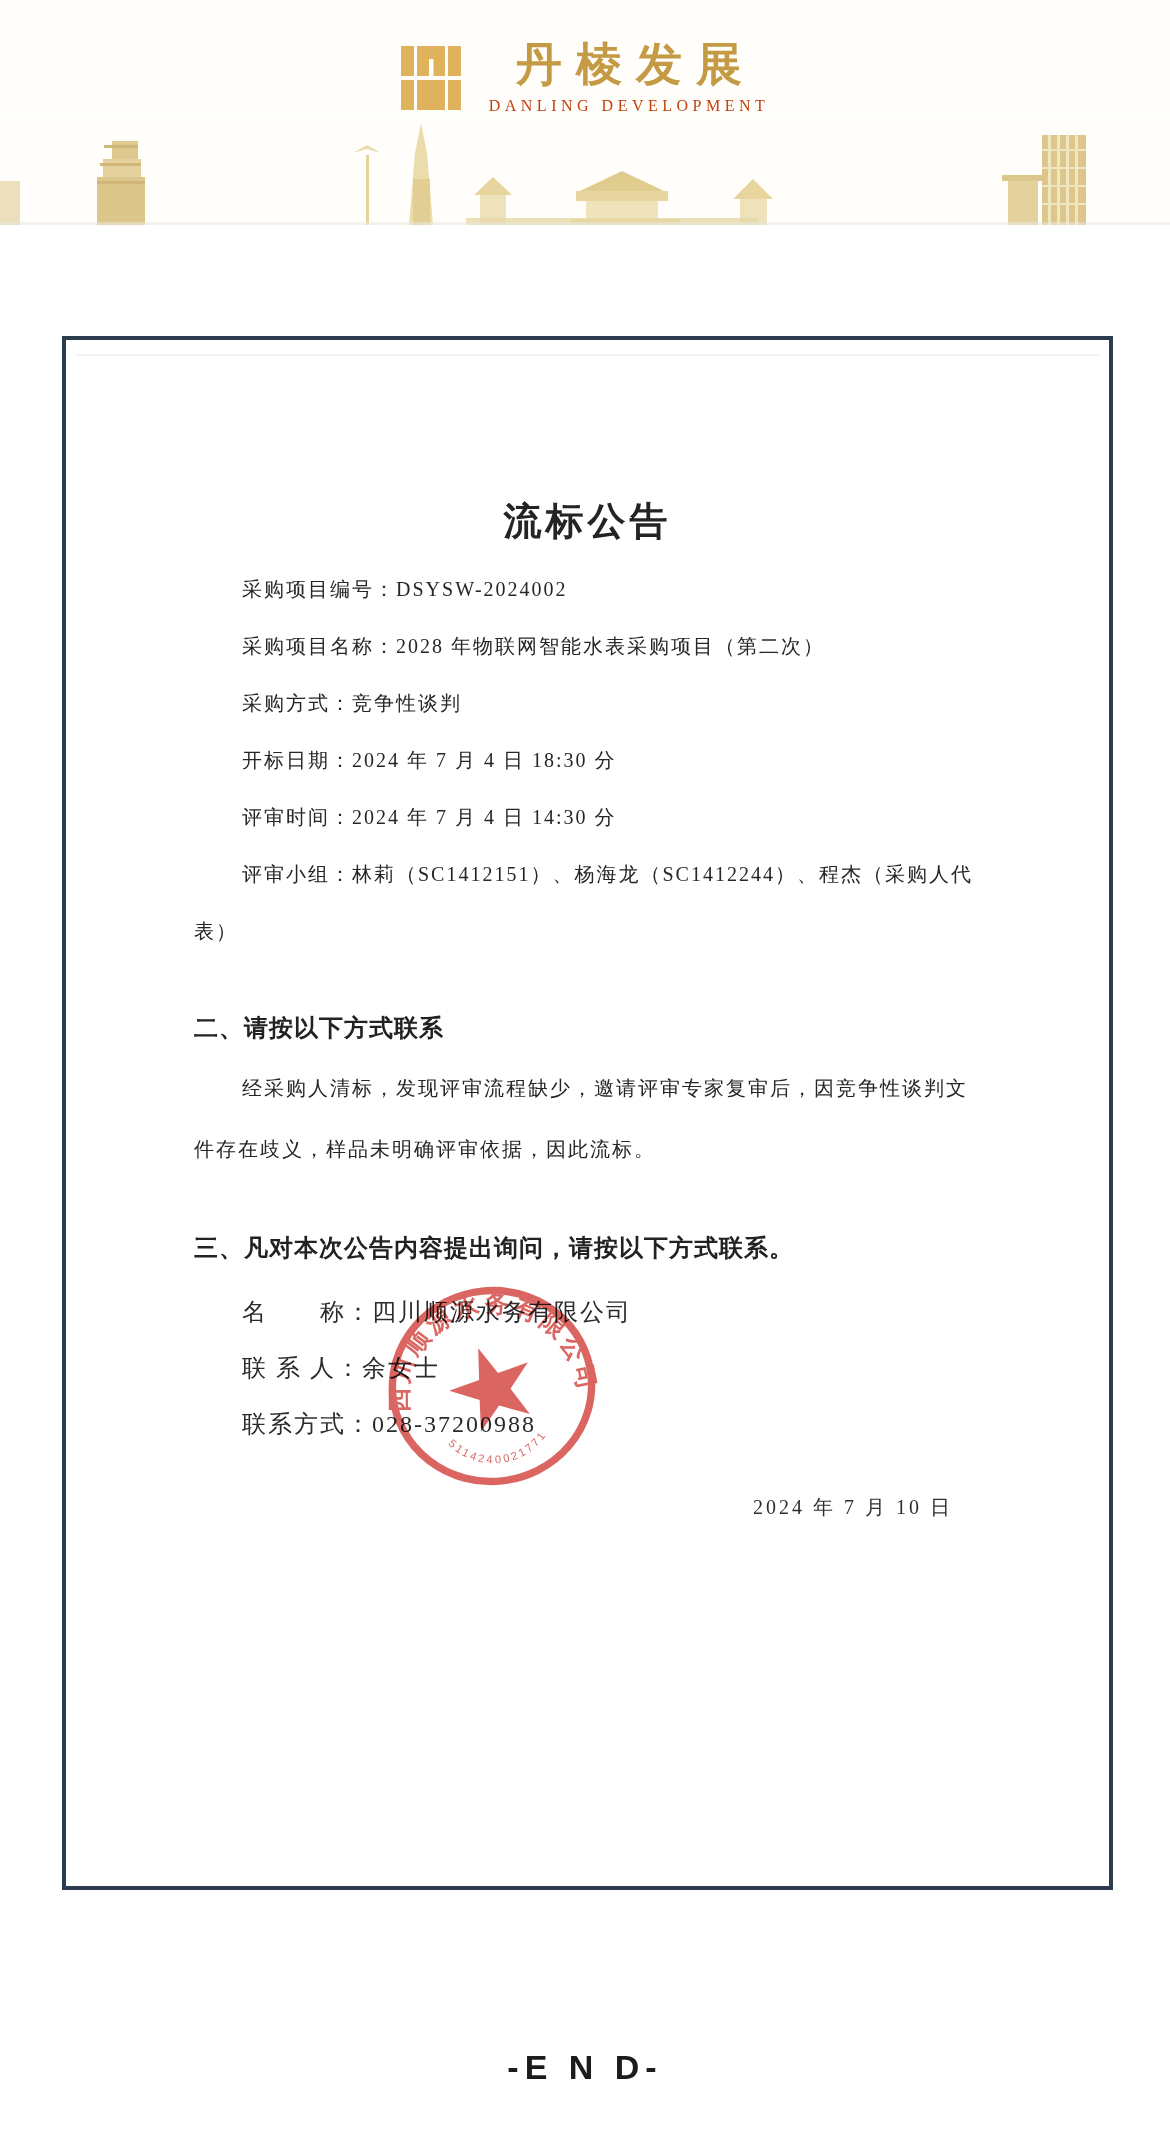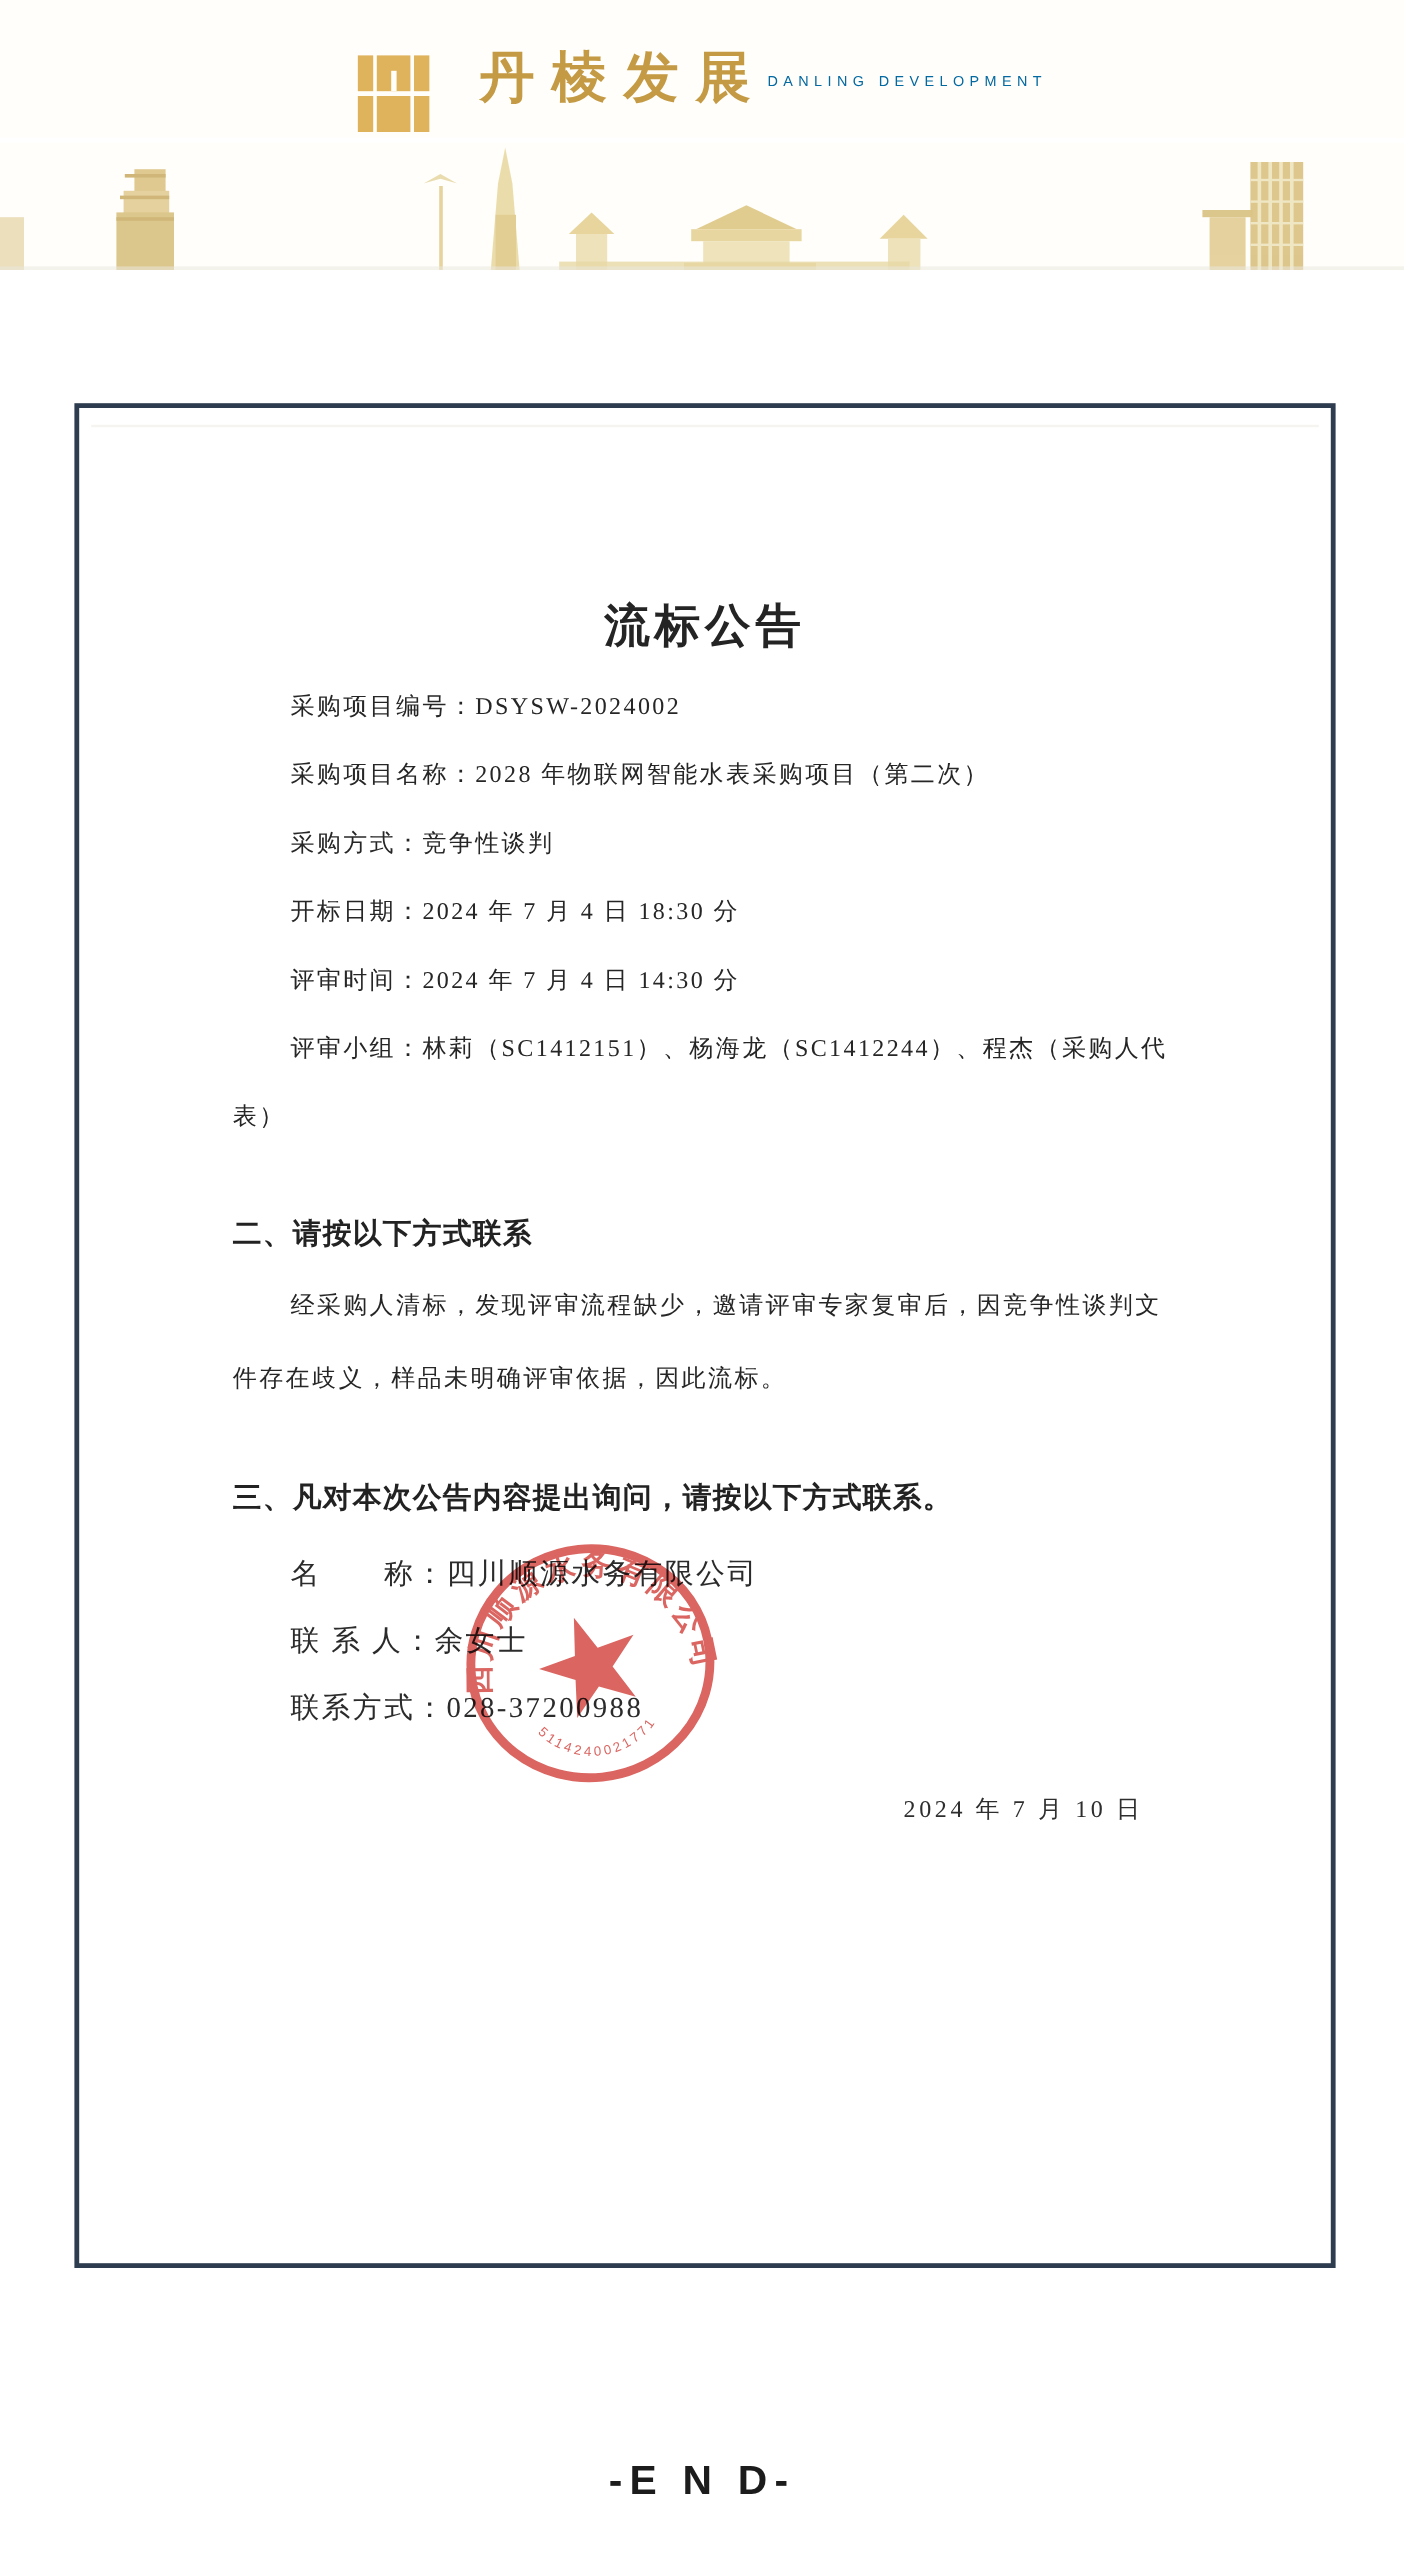--- a/index.html
+++ b/index.html
@@ -7,29 +7,29 @@
     width:1170px;height:2135px;position:relative;background:#ffffff;
     font-family:"Liberation Serif","DejaVu Serif",serif;color:#2b2b2b;
     overflow:hidden;
   }
   
   .brand-row{
     padding-top:40px;display:flex;justify-content:center;align-items:flex-start;
     gap:28px;background:#fffefb;
   }
   .brand-logo{flex:0 0 auto;margin-top:6px;}
-  .brand-text{display:flex;flex-direction:row;align-items:center;}
+  .brand-text{display:flex;flex-direction:column;align-items:center;}
   .brand-cn{
     font-size:46px;font-weight:bold;color:#c49b44;letter-spacing:14px;
     font-family:"Liberation Serif","DejaVu Serif",serif;line-height:1.1;
     text-indent:14px;
   }
   .brand-en{
-    font-size:12px;color:#0369a1;letter-spacing:4.5px;margin-top:6px;
-    font-family:Liberation Sans, sans-serif;
+    font-size:16px;color:#c2410c;letter-spacing:4.5px;margin-top:6px;
+    font-family:Liberation Serif, serif;
   }
   
   .skyline-wrap{width:1170px;height:106px;margin-top:4px;position:relative;background:#fffefb;}
   .skyline-wrap svg{display:block;}
   
   .doc-box{
     position:absolute;left:62px;top:336px;width:1051px;height:1554px;
     border:4px solid #2d3c4e;background:#ffffff;box-sizing:border-box;
   }
   .scan-line{height:2px;background:#f5f4f0;margin:14px 10px 0;}

